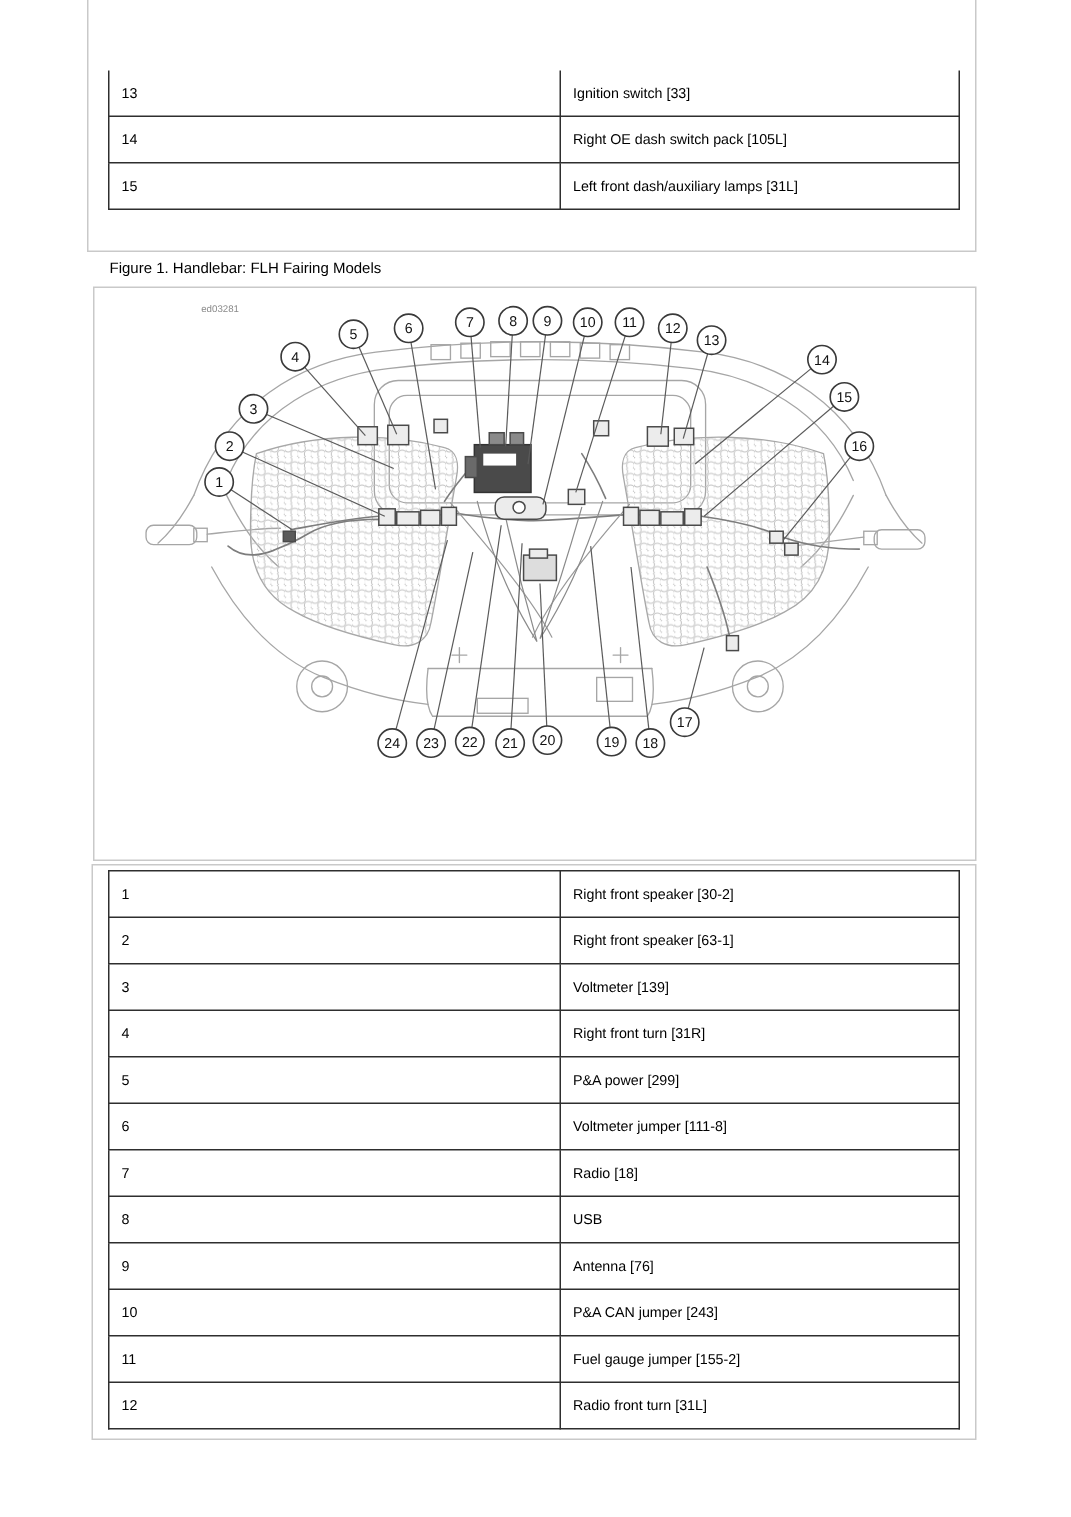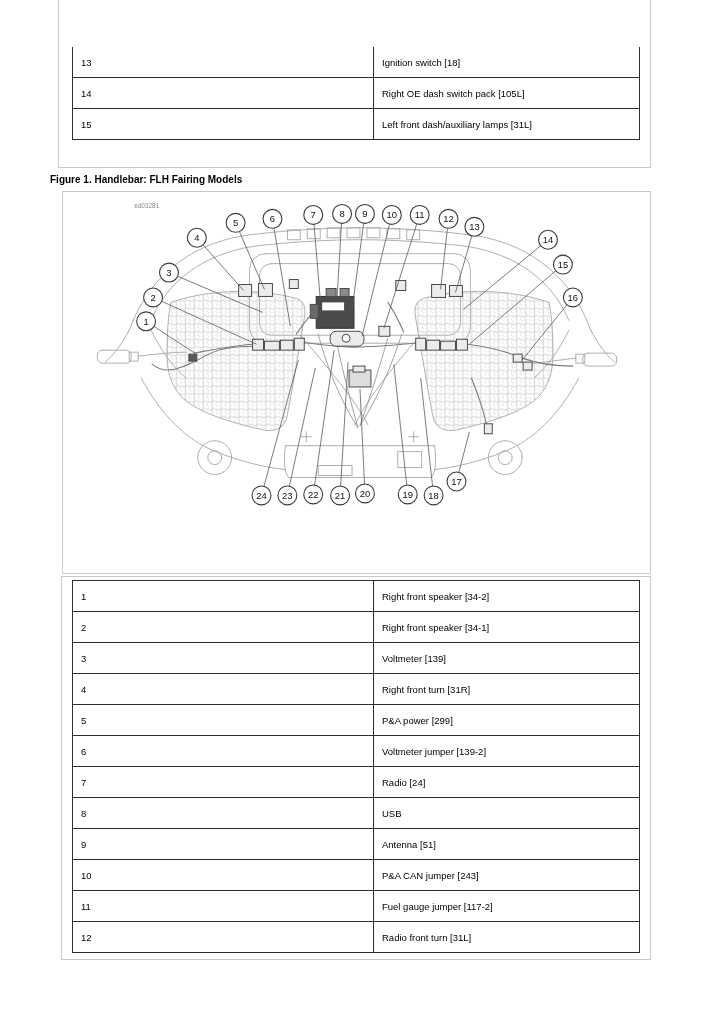--- a/index.html
+++ b/index.html
@@ -16,39 +16,38 @@
   table.itable td{
     border:1.5px solid #2e2e2e;font-size:9.5px;line-height:11px;color:#000;
     padding:0 4px 0 8px;height:30px;vertical-align:middle;overflow:hidden;white-space:nowrap;
   }
   td.c1{width:288px;}
   #table-top{position:absolute;left:13px;top:88px;}
   #table-top tr:first-child td{border-top:none;}
   #table-bot{position:absolute;left:10px;top:3px;}
 
   #fig-caption{
-    position:absolute;left:50px;top:174px;font-size:10px;color:#000;
+    position:absolute;left:73px;top:174px;font-size:10px;color:#000;
     white-space:nowrap;
-    font-weight:bold;
   }
   #diagram-svg{display:block;width:100%;height:100%;}
   .callout-line{stroke:#5a5a5a;stroke-width:0.8;}
   .callout-circle{fill:#ffffff;stroke:#3a3a3a;stroke-width:1.1;}
   .callout-num{font-family:"Liberation Sans",sans-serif;font-size:9.5px;fill:#111;text-anchor:middle;}
   .code-label{font-family:"Liberation Sans",sans-serif;font-size:6.5px;fill:#8a8a8a;}
 </style>
 </head>
 <body>
 
 <div class="sec" id="sec-top">
   <table class="itable" id="table-top">
     <tbody>
         <tr>
           <td class="c1">13</td>
-          <td class="c2">Ignition switch [18]</td>
+          <td class="c2">Ignition switch [33]</td>
         </tr>
         <tr>
           <td class="c1">14</td>
           <td class="c2">Right OE dash switch pack [105L]</td>
         </tr>
         <tr>
           <td class="c1">15</td>
           <td class="c2">Left front dash/auxiliary lamps [31L]</td>
         </tr>
       </tbody>
@@ -277,61 +276,61 @@
         </g>
       </g>
   </svg>
 </div>
 
 <div class="sec" id="sec-bot">
   <table class="itable" id="table-bot">
     <tbody>
         <tr>
           <td class="c1">1</td>
-          <td class="c2">Right front speaker [34-2]</td>
+          <td class="c2">Right front speaker [30-2]</td>
         </tr>
         <tr>
           <td class="c1">2</td>
-          <td class="c2">Right front speaker [34-1]</td>
+          <td class="c2">Right front speaker [63-1]</td>
         </tr>
         <tr>
           <td class="c1">3</td>
           <td class="c2">Voltmeter [139]</td>
         </tr>
         <tr>
           <td class="c1">4</td>
           <td class="c2">Right front turn [31R]</td>
         </tr>
         <tr>
           <td class="c1">5</td>
           <td class="c2">P&amp;A power [299]</td>
         </tr>
         <tr>
           <td class="c1">6</td>
-          <td class="c2">Voltmeter jumper [139-2]</td>
+          <td class="c2">Voltmeter jumper [111-8]</td>
         </tr>
         <tr>
           <td class="c1">7</td>
-          <td class="c2">Radio [24]</td>
+          <td class="c2">Radio [18]</td>
         </tr>
         <tr>
           <td class="c1">8</td>
           <td class="c2">USB</td>
         </tr>
         <tr>
           <td class="c1">9</td>
-          <td class="c2">Antenna [51]</td>
+          <td class="c2">Antenna [76]</td>
         </tr>
         <tr>
           <td class="c1">10</td>
           <td class="c2">P&amp;A CAN jumper [243]</td>
         </tr>
         <tr>
           <td class="c1">11</td>
-          <td class="c2">Fuel gauge jumper [117-2]</td>
+          <td class="c2">Fuel gauge jumper [155-2]</td>
         </tr>
         <tr>
           <td class="c1">12</td>
           <td class="c2">Radio front turn [31L]</td>
         </tr>
       </tbody>
   </table>
 </div>
 
 </body></html>

